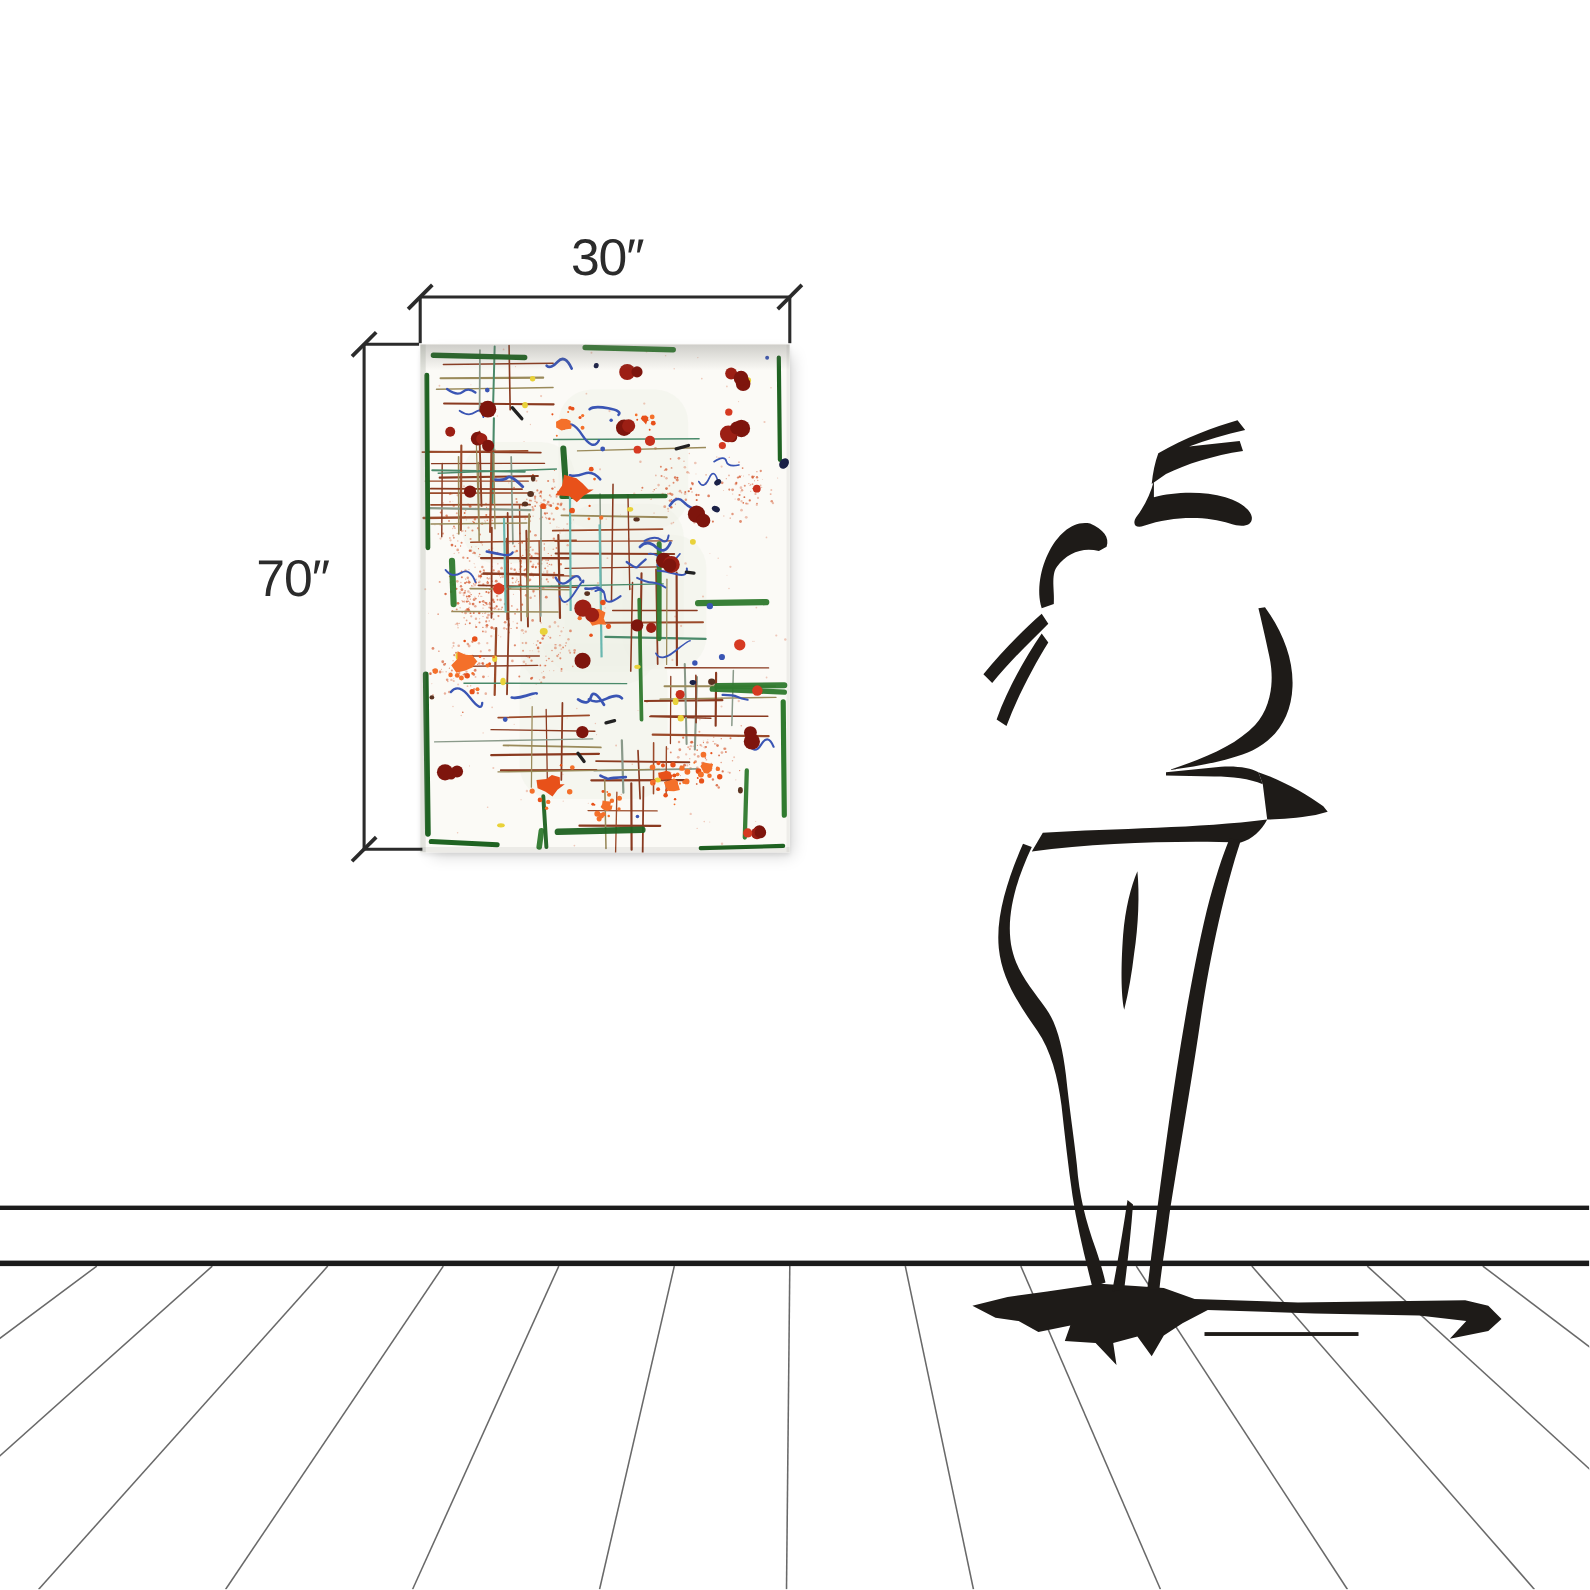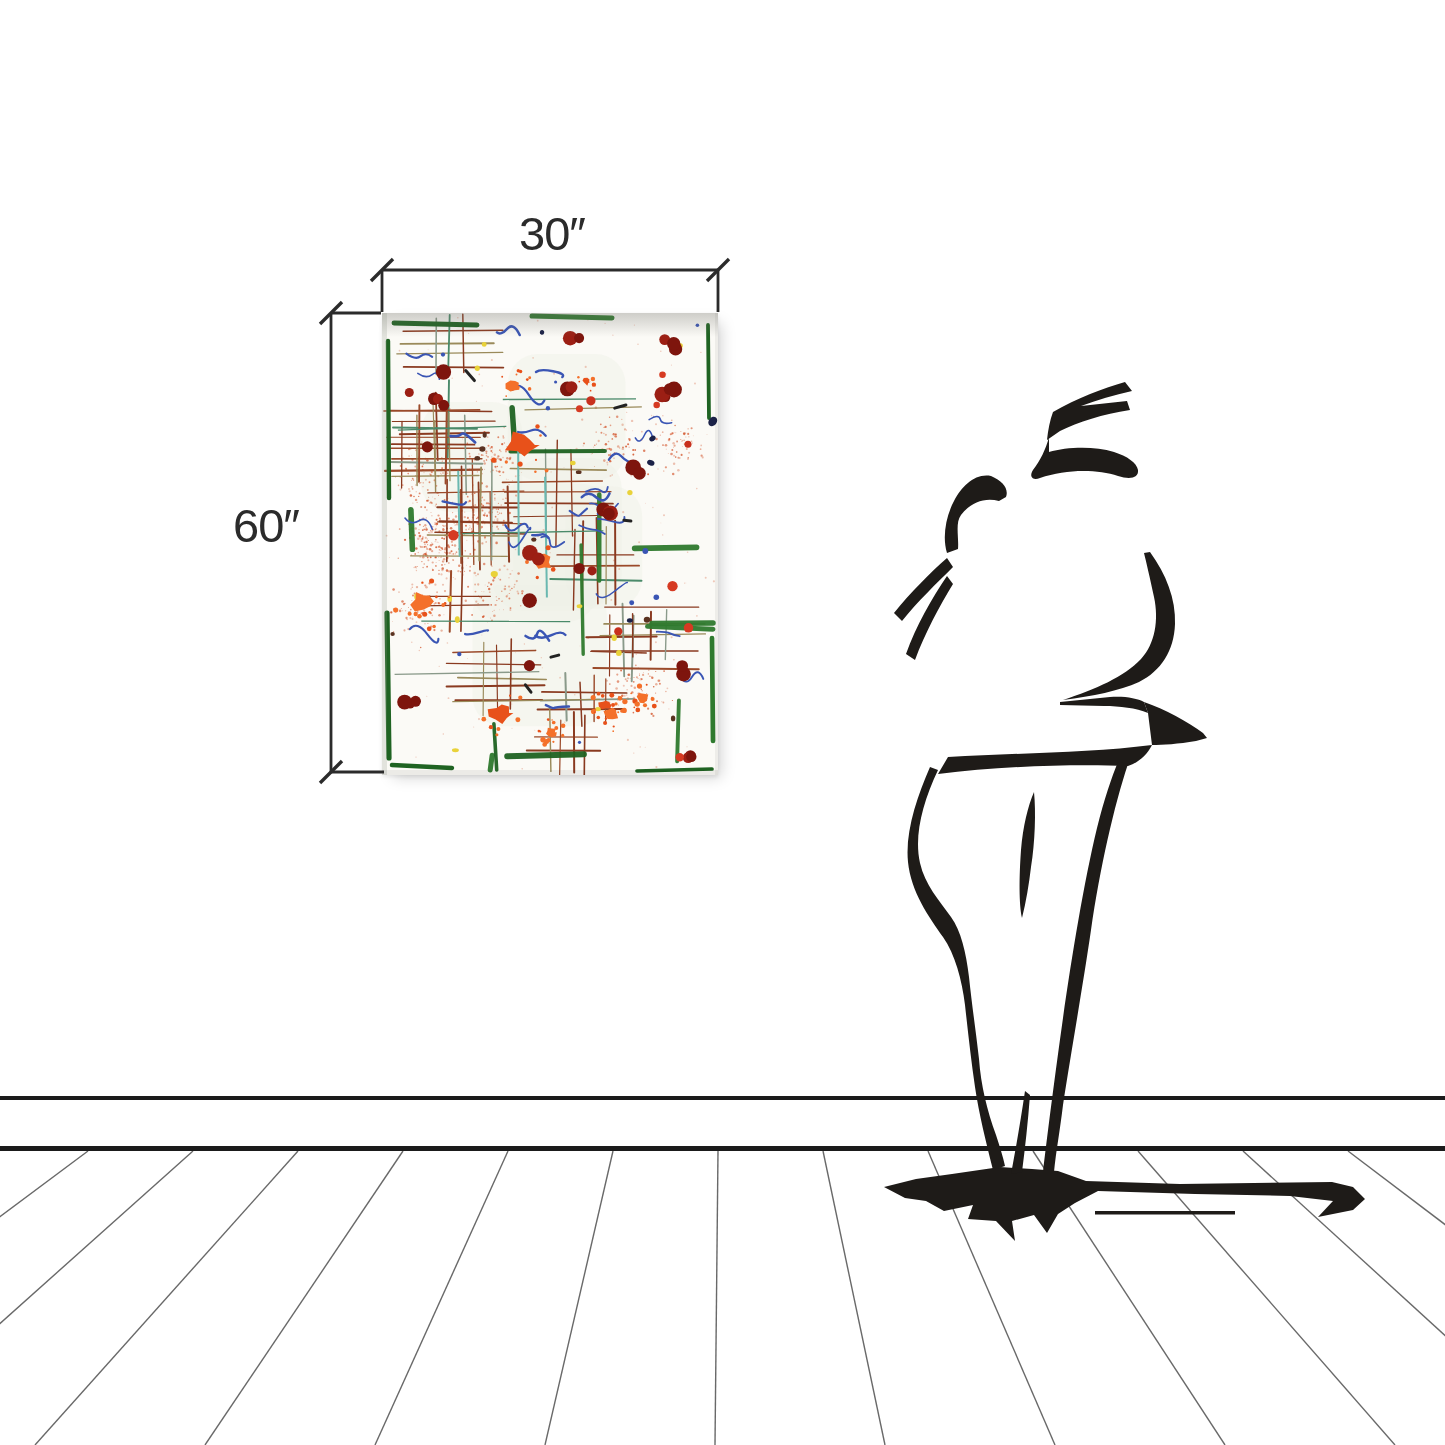--- a/index.html
+++ b/index.html
@@ -1480,14 +1480,14 @@
     <g stroke="#2b2b2b" stroke-width="2.8">
       <line x1="331" y1="313" x2="331" y2="772"></line>
       <line x1="331" y1="313" x2="381" y2="313"></line>
       <line x1="331" y1="772" x2="384" y2="772"></line>
       <line x1="320" y1="324" x2="342" y2="302" stroke-width="3.4"></line>
       <line x1="320" y1="783" x2="342" y2="761" stroke-width="3.4"></line>
     </g>
   </svg>
 
   <div class="dim-label w">30″</div>
-  <div class="dim-label h">60″</div>
+  <div class="dim-label h">70″</div>
 </div>
 
 </body></html>

